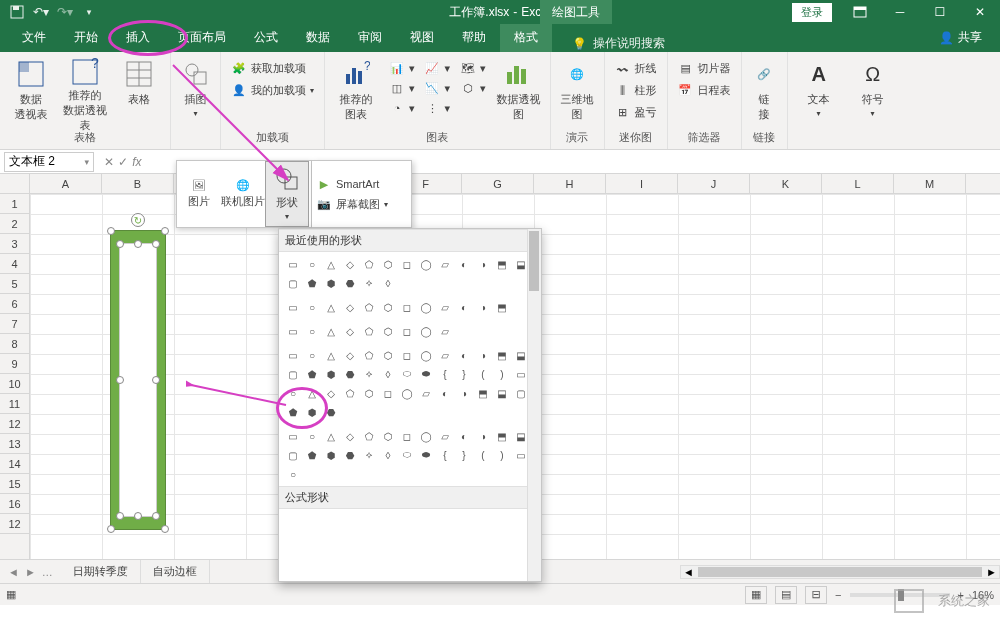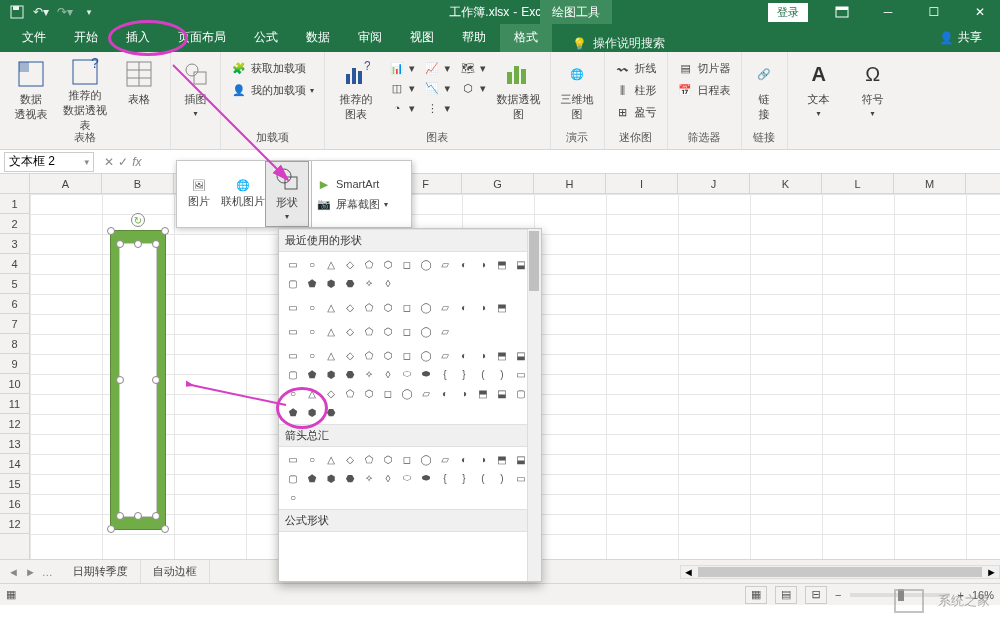--- a/index.html
+++ b/index.html
@@ -3,21 +3,21 @@
 <meta charset="utf-8">
 <style>
   * { box-sizing: border-box; margin: 0; padding: 0; }
   body { font-family: "Microsoft YaHei", Arial, sans-serif; font-size: 12px; background: #fff; width: 1000px; height: 621px; overflow: hidden; position: relative; }
   
   .titlebar { background: #217346; height: 24px; display: flex; align-items: center; color: #fff; position: relative; }
   .qat { display: flex; align-items: center; gap: 6px; padding: 0 8px; }
   .qat-btn { width: 18px; height: 18px; display:flex; align-items:center; justify-content:center; color:#fff; opacity:0.9; }
   .title-center { position:absolute; left:50%; transform:translateX(-50%); display:flex; align-items:center; gap:4px; font-size:12px; }
   .title-tool { position:absolute; left:540px; background:#3e8b5e; height:24px; display:flex; align-items:center; padding:0 12px; font-size:12px;}
-  .title-right { margin-left:auto; display:flex; align-items:center; gap:6px; }
+  .title-right { margin-left:auto; display:flex; align-items:center; gap:0; }
   .title-right .btn { width: 40px; height:24px; display:flex; align-items:center; justify-content:center; color:#fff; }
   .login-btn { background:#fff; color:#217346; padding:1px 8px; font-size:11px; margin-right:8px; border:1px solid #fff;}
   
   .ribbon-tabs { background:#217346; height:28px; display:flex; align-items:flex-end; color:#fff; padding:0 8px; }
   .tab { padding: 6px 14px; font-size:12px; cursor:pointer; }
   .tab.context { background:#3e8b5e; }
   .tab.active { background:transparent; position:relative; }
   .insert-circle { position:absolute; left:108px; top:20px; width:80px; height:36px; border:3px solid #d63fc3; border-radius:50%; z-index:50; pointer-events:none;}
   .tell-me { display:flex; align-items:center; gap:6px; margin-left:20px; font-size:12px; opacity:0.9;}
   .share-btn { margin-left:auto; display:flex; align-items:center; gap:4px; padding:6px 10px; font-size:12px;}
@@ -544,21 +544,20 @@
       <div class="shape-ico" style="border: none;">▱</div>
       <div class="shape-ico" style="border: none;">◐</div>
       <div class="shape-ico" style="border: none;">◑</div>
       <div class="shape-ico" style="border: none;">⬒</div>
       <div class="shape-ico" style="border: none;">⬓</div>
       <div class="shape-ico" style="border: none;">▢</div>
       <div class="shape-ico" style="border: none;">⬟</div>
       <div class="shape-ico" style="border: none;">⬢</div>
       <div class="shape-ico" style="border: none;">⬣</div>
     </div>
-  <div class="shapes-cat">箭头总汇</div>
   <div class="shapes-grid" id="arrows-grid">
       <div class="shape-ico" style="border: none;">▭</div>
       <div class="shape-ico" style="border: none;">○</div>
       <div class="shape-ico" style="border: none;">△</div>
       <div class="shape-ico" style="border: none;">◇</div>
       <div class="shape-ico" style="border: none;">⬠</div>
       <div class="shape-ico" style="border: none;">⬡</div>
       <div class="shape-ico" style="border: none;">◻</div>
       <div class="shape-ico" style="border: none;">◯</div>
       <div class="shape-ico" style="border: none;">▱</div>

